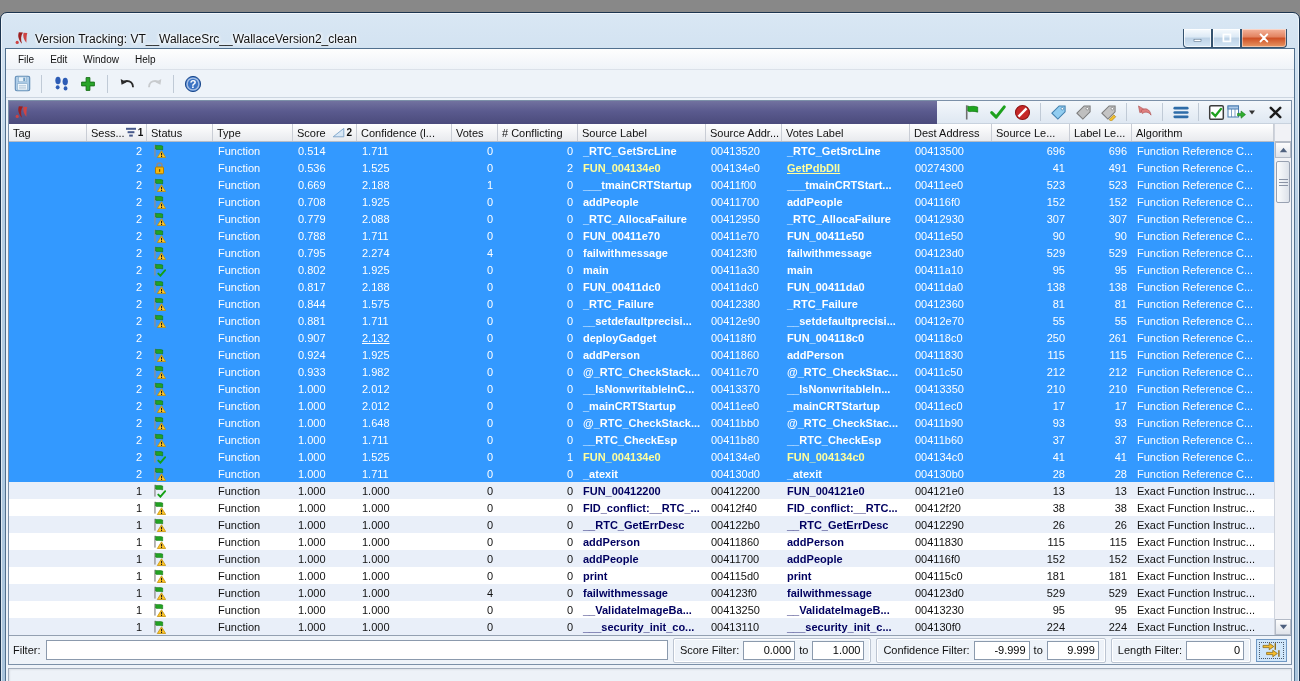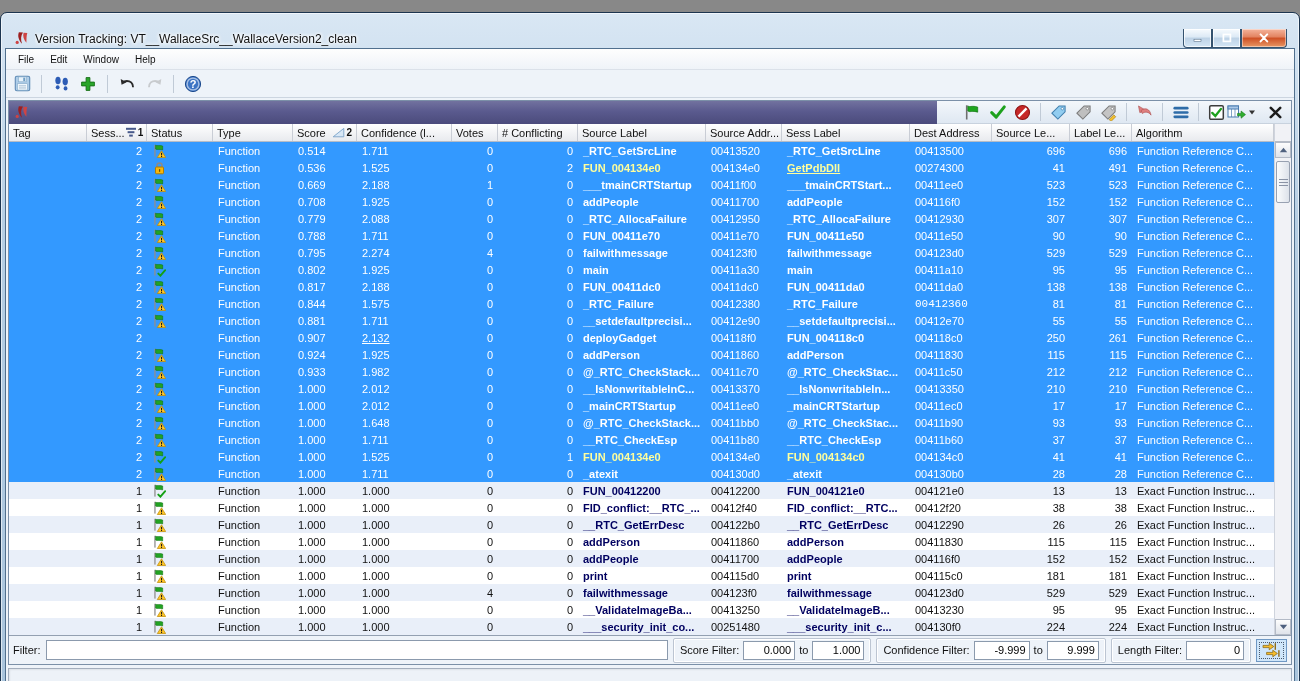--- a/index.html
+++ b/index.html
@@ -367,21 +367,21 @@
               <div class="hc" style="width: 80px;">
                 <span># Conflicting</span>
               </div>
               <div class="hc" style="width: 128px;">
                 <span>Source Label</span>
               </div>
               <div class="hc" style="width: 76px;">
                 <span>Source Addr...</span>
               </div>
               <div class="hc" style="width: 128px;">
-                <span>Sess Label</span>
+                <span>Votes Label</span>
               </div>
               <div class="hc" style="width: 82px;">
                 <span>Dest Address</span>
               </div>
               <div class="hc" style="width: 78px;">
                 <span>Source Le...</span>
               </div>
               <div class="hc" style="width: 62px;">
                 <span>Label Le...</span>
               </div>
@@ -644,21 +644,21 @@
                   </span>
                 </div>
                 <div class="c" style="width: 80px;">Function</div>
                 <div class="c" style="width: 64px;">0.844</div>
                 <div class="c" style="width: 95px;">1.575</div>
                 <div class="c a-right" style="width: 46px;">0</div>
                 <div class="c a-right" style="width: 80px;">0</div>
                 <div class="c lbl" style="width: 128px;">_RTC_Failure</div>
                 <div class="c" style="width: 76px;">00412380</div>
                 <div class="c lbl" style="width: 128px;">_RTC_Failure</div>
-                <div class="c" style="width: 82px; font-family: Liberation Mono, monospace;">00412360</div>
+                <div class="c" style="width: 82px;">00412360</div>
                 <div class="c a-right" style="width: 78px;">81</div>
                 <div class="c a-right" style="width: 62px;">81</div>
                 <div class="c" style="flex: 1 1 0%;">Function Reference C...</div>
               </div>
               <div class="row sel">
                 <div class="c" style="width: 78px;"></div>
                 <div class="c a-right" style="width: 60px;">2</div>
                 <div class="c" style="width: 66px;">
                   <span class="icon st">
                     <svg width="13" height="14" viewBox="0 0 13 14">
@@ -1141,21 +1141,21 @@
                       <rect x="8" y="12" width="1.1" height="1" fill="#1c1c1c"></rect>
                     </svg>
                   </span>
                 </div>
                 <div class="c" style="width: 80px;">Function</div>
                 <div class="c" style="width: 64px;">1.000</div>
                 <div class="c" style="width: 95px;">1.000</div>
                 <div class="c a-right" style="width: 46px;">0</div>
                 <div class="c a-right" style="width: 80px;">0</div>
                 <div class="c lbl" style="width: 128px;">___security_init_co...</div>
-                <div class="c" style="width: 76px;">00251480</div>
+                <div class="c" style="width: 76px;">00413110</div>
                 <div class="c lbl" style="width: 128px;">___security_init_c...</div>
                 <div class="c" style="width: 82px;">004130f0</div>
                 <div class="c a-right" style="width: 78px;">224</div>
                 <div class="c a-right" style="width: 62px;">224</div>
                 <div class="c" style="flex: 1 1 0%;">Exact Function Instruc...</div>
               </div>
             </div>
         </div>
         <div class="vscroll">
           <div class="vspacer"></div>

